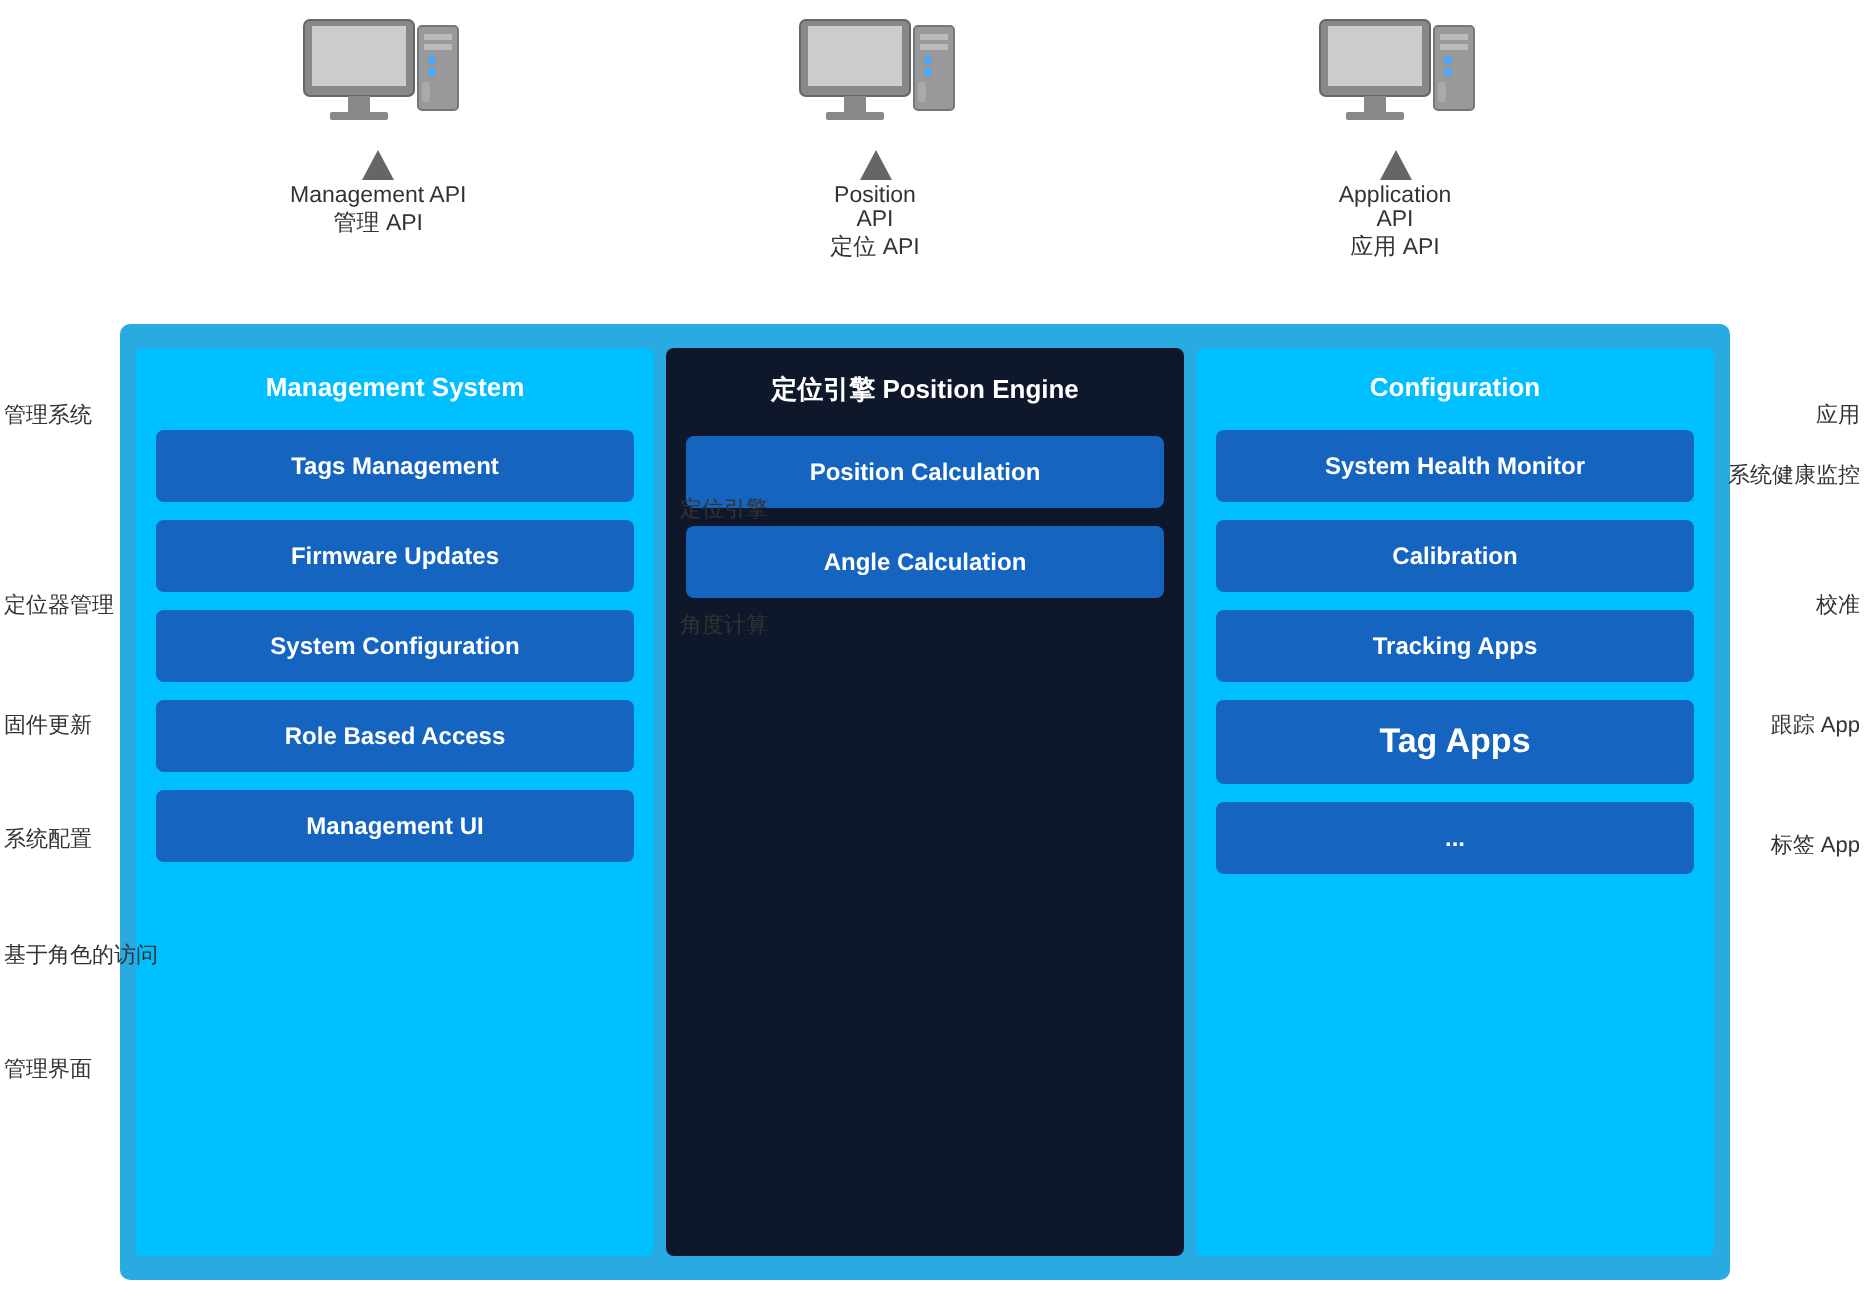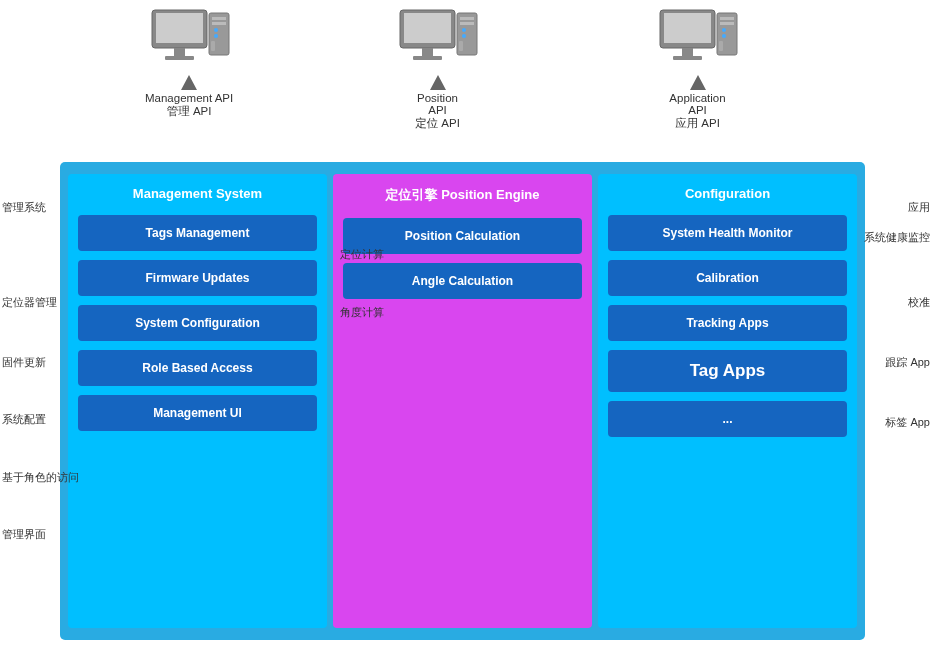--- a/index.html
+++ b/index.html
@@ -105,21 +105,21 @@
 
       <div style="flex:1; background:#00bfff; border-radius:4px; padding:12px 10px;">
         <div style="color:#fff; font-size:13px; font-weight:bold; text-align:center; margin-bottom:14px;">Management System</div>
         <div class="btn-block" style="background:#1565c0;color:#fff;font-size:12px;font-weight:bold;text-align:center;padding:11px 6px;border-radius:4px;margin-bottom:9px;cursor:pointer;">Tags Management</div>
         <div class="btn-block" style="background:#1565c0;color:#fff;font-size:12px;font-weight:bold;text-align:center;padding:11px 6px;border-radius:4px;margin-bottom:9px;cursor:pointer;">Firmware Updates</div>
         <div class="btn-block" style="background:#1565c0;color:#fff;font-size:12px;font-weight:bold;text-align:center;padding:11px 6px;border-radius:4px;margin-bottom:9px;cursor:pointer;">System Configuration</div>
         <div class="btn-block" style="background:#1565c0;color:#fff;font-size:12px;font-weight:bold;text-align:center;padding:11px 6px;border-radius:4px;margin-bottom:9px;cursor:pointer;">Role Based Access</div>
         <div class="btn-block" style="background:#1565c0;color:#fff;font-size:12px;font-weight:bold;text-align:center;padding:11px 6px;border-radius:4px;margin-bottom:9px;cursor:pointer;">Management UI</div>
       </div>
 
-      <div style="flex:1; background:#d946ef; border-radius:4px; padding:12px 10px;">
+      <div style="flex:1; background:#0f172a; border-radius:4px; padding:12px 10px;">
         <div style="color:#fff; font-size:13px; font-weight:bold; text-align:center; margin-bottom:14px;">定位引擎 Position Engine</div>
         <div class="btn-block" style="background:#1565c0;color:#fff;font-size:12px;font-weight:bold;text-align:center;padding:11px 6px;border-radius:4px;margin-bottom:9px;cursor:pointer;">Position Calculation</div>
         <div class="btn-block" style="background:#1565c0;color:#fff;font-size:12px;font-weight:bold;text-align:center;padding:11px 6px;border-radius:4px;margin-bottom:9px;cursor:pointer;">Angle Calculation</div>
       </div>
 
       <div style="flex:1; background:#00bfff; border-radius:4px; padding:12px 10px;">
         <div style="color:#fff; font-size:13px; font-weight:bold; text-align:center; margin-bottom:14px;">Configuration</div>
         <div class="btn-block" style="background:#1565c0;color:#fff;font-size:12px;font-weight:bold;text-align:center;padding:11px 2px;border-radius:4px;margin-bottom:9px;cursor:pointer;">System Health Monitor</div>
         <div class="btn-block" style="background:#1565c0;color:#fff;font-size:12px;font-weight:bold;text-align:center;padding:11px 6px;border-radius:4px;margin-bottom:9px;cursor:pointer;">Calibration</div>
         <div class="btn-block" style="background:#1565c0;color:#fff;font-size:12px;font-weight:bold;text-align:center;padding:11px 6px;border-radius:4px;margin-bottom:9px;cursor:pointer;">Tracking Apps</div>
@@ -141,17 +141,17 @@
 
   <div style="position:absolute; top:162px; right:0; width:70px; height:478px;">
     <div style="position:absolute; top:38px; right:2px; font-size:11px; color:#333; white-space:nowrap;">应用</div>
     <div style="position:absolute; top:68px; right:2px; font-size:11px; color:#333; white-space:nowrap;">系统健康监控</div>
     <div style="position:absolute; top:133px; right:2px; font-size:11px; color:#333; white-space:nowrap;">校准</div>
     <div style="position:absolute; top:193px; right:2px; font-size:11px; color:#333; white-space:nowrap;">跟踪 App</div>
     <div style="position:absolute; top:253px; right:2px; font-size:11px; color:#333; white-space:nowrap;">标签 App</div>
   </div>
 
   <div style="position:absolute; top:162px; left:340px; width:80px; height:478px;">
-    <div style="position:absolute; top:85px; left:0; font-size:11px; color:#333; white-space:nowrap;">定位计算</div>
+    <div style="position:absolute; top:85px; left:0; font-size:11px; color:#333; white-space:nowrap;">定位引擎</div>
     <div style="position:absolute; top:143px; left:0; font-size:11px; color:#333; white-space:nowrap;">角度计算</div>
   </div>
 
 </div>
 
 </body></html>

